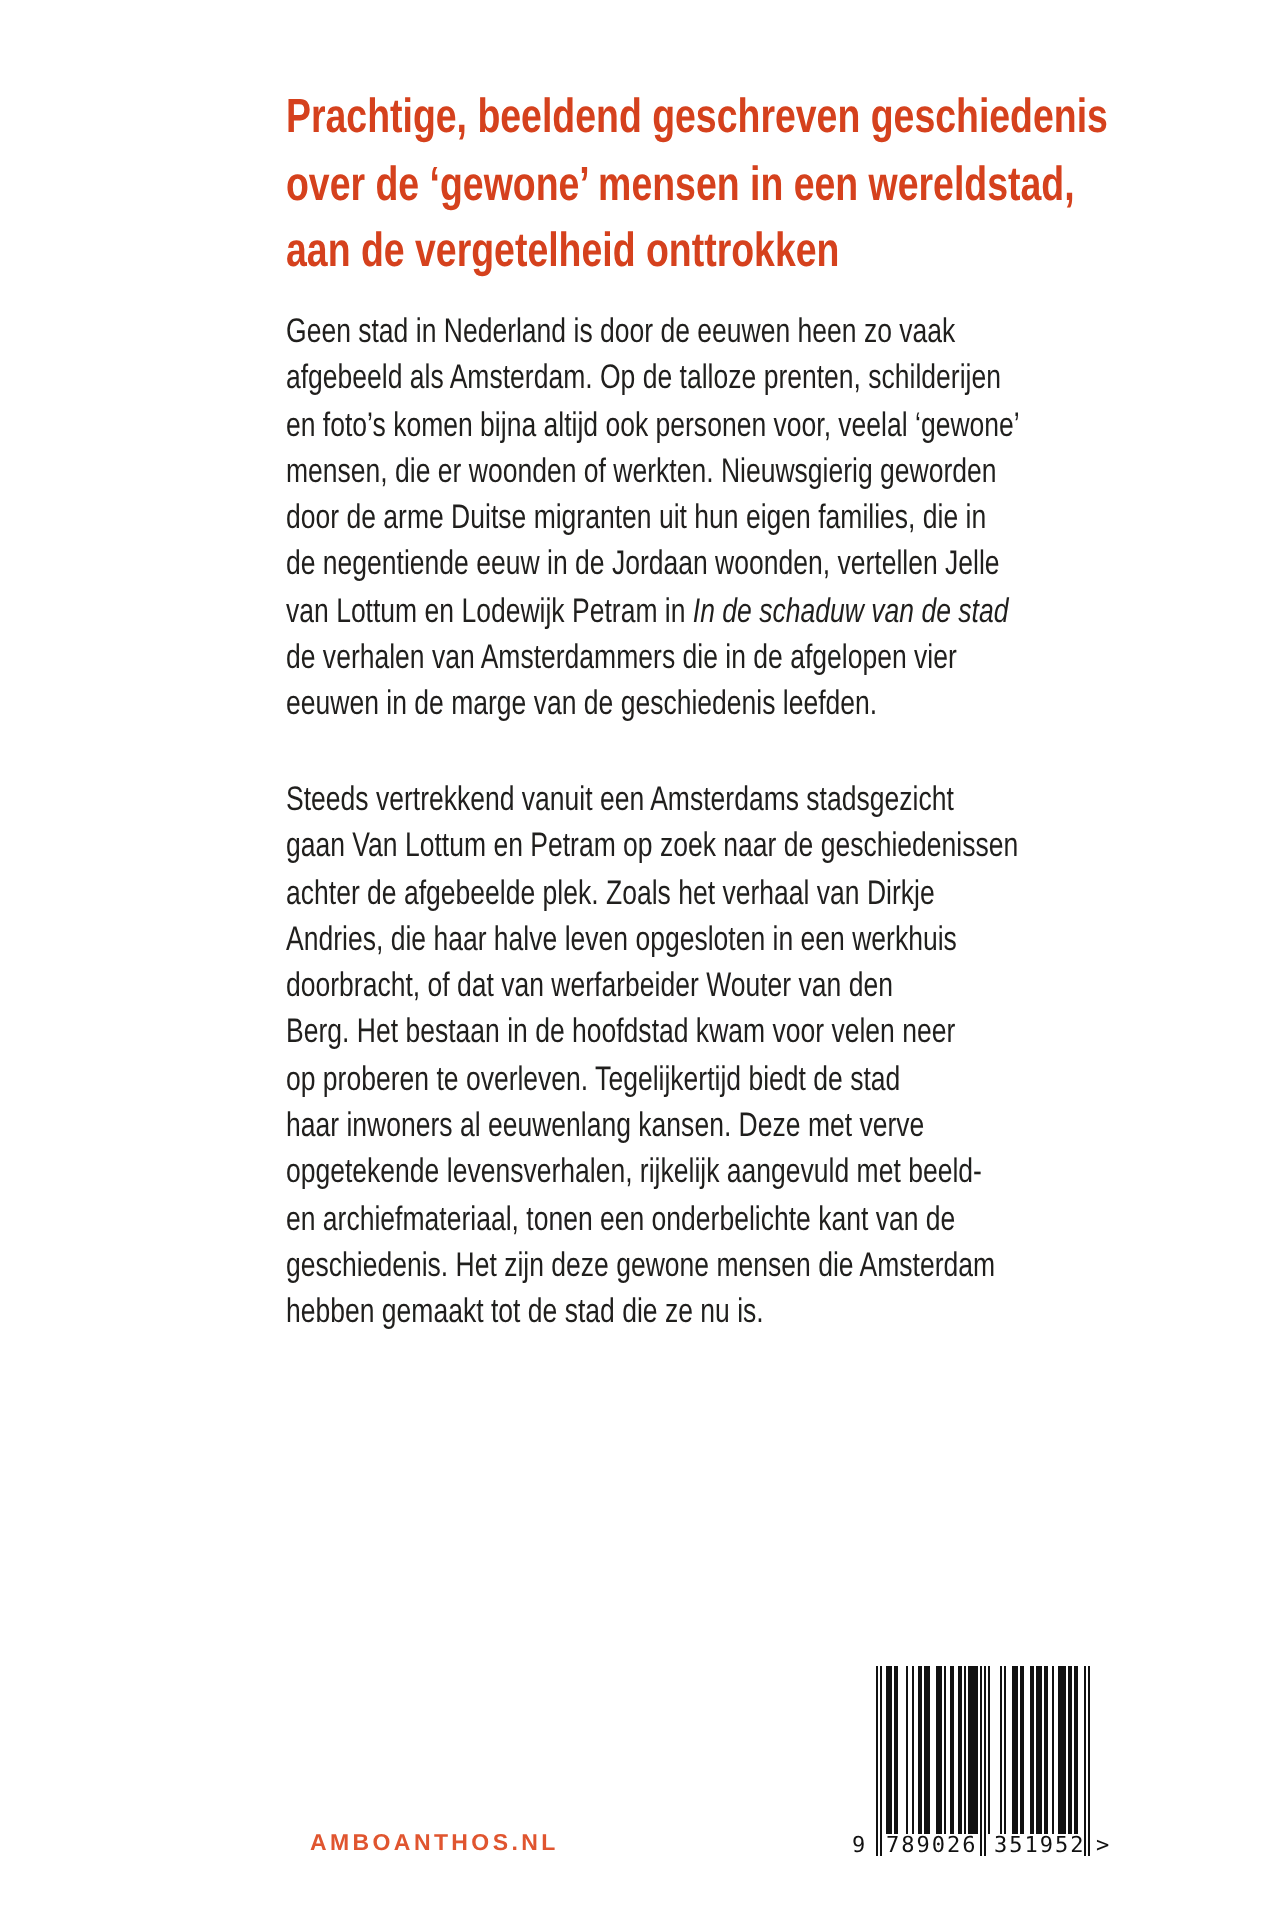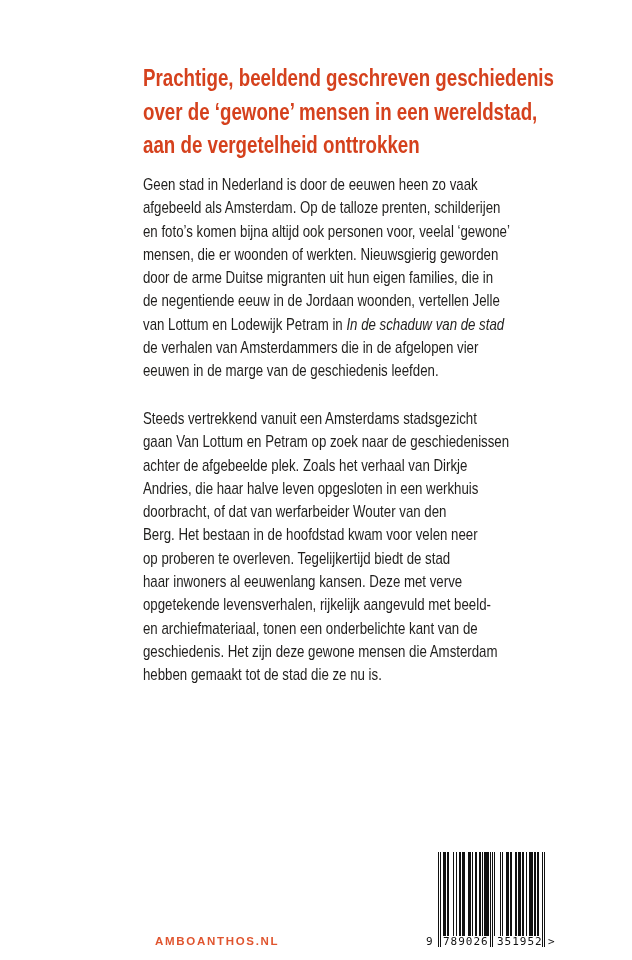--- a/index.html
+++ b/index.html
@@ -3,21 +3,21 @@
 <meta charset="utf-8">
 <style>
   html, body { margin: 0; padding: 0; }
   body {
     width: 632px; height: 960px;
     background: #ffffff;
     font-family: "Liberation Sans", sans-serif;
     position: relative;
     overflow: hidden;
   }
-  .cover { position: absolute; inset: 0; background: #ffffff; margin-top: 19px; }
+  .cover { position: absolute; inset: 0; background: #ffffff; }
 
   .headline {
     position: absolute; left: 143px; top: 42px;
     color: #d5411d;
     font-weight: bold;
     font-size: 24px;
     line-height: 33.5px;
     white-space: nowrap;
     transform: scaleX(0.78);
     transform-origin: 0 0;

